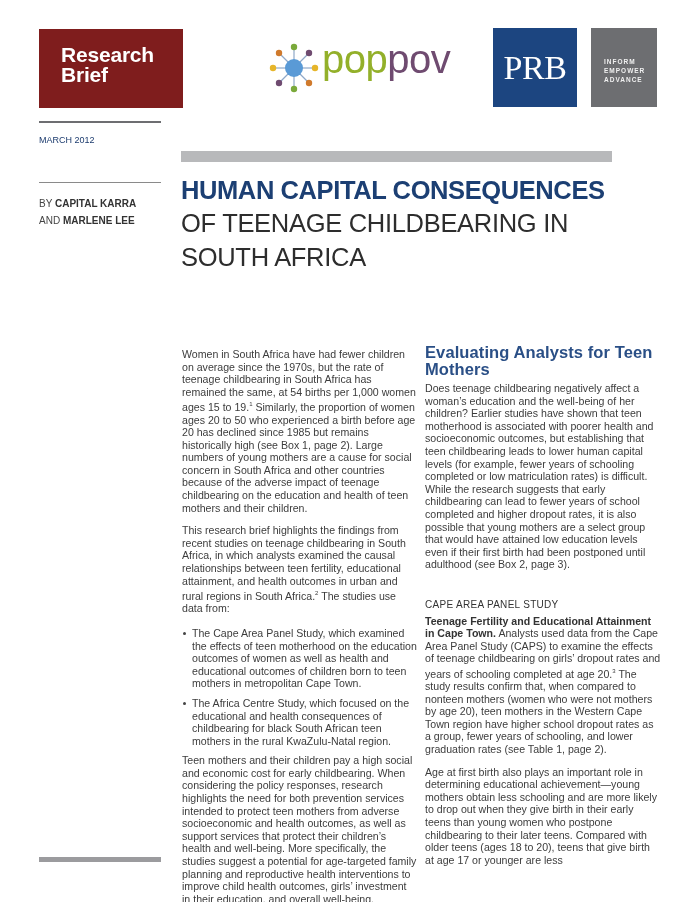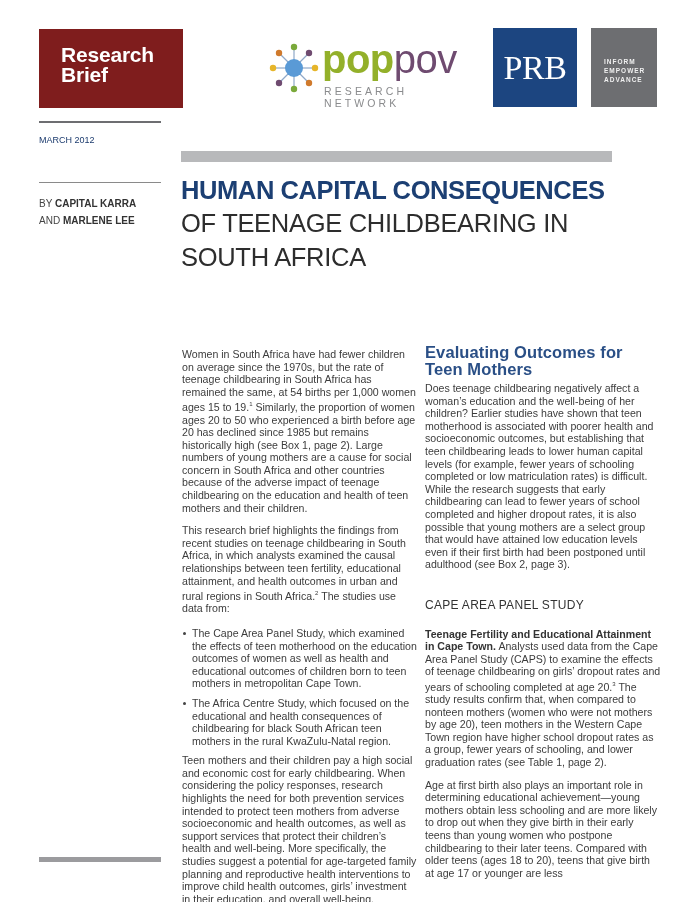--- a/index.html
+++ b/index.html
@@ -16,21 +16,21 @@
     box-sizing: border-box; padding: 16px 0 0 22px; letter-spacing: -0.2px;
   }
   .rb-badge span { display: block; }
 
   .poppov { left: 268px; top: 37px; width: 200px; height: 60px; }
   .poppov svg { position: absolute; left: 0; top: 5px; }
   .poppov-word {
     position: absolute; left: 54px; top: 0px; font-size: 40px; line-height: 44px;
     letter-spacing: -0.5px;
   }
-  .poppov-word .pop { color: #93b02a; font-weight: bold; margin-top: 40px; }
+  .poppov-word .pop { color: #93b02a; font-weight: normal; margin-top: 40px; }
   .poppov-word .pov { color: #6f4b70; font-weight: normal; }
   .poppov-sub {
     position: absolute; left: 56px; top: 48px; font-size: 10.5px; letter-spacing: 3.1px; color: #8a8b8d;
   }
 
   .prb-blue {
     left: 493px; top: 28px; width: 84px; height: 79px; background: #1c4580; color: #fff;
     font-family: "Liberation Serif", serif; font-size: 34px; text-align: center; line-height: 79px;
     letter-spacing: -0.5px;
   }
@@ -71,21 +71,21 @@
   .bullets li { position: relative; padding-left: 10px; margin-bottom: 7px; }
   .bullets li::before {
     content: ""; position: absolute; left: 1px; top: 5px; width: 3px; height: 3px;
     border-radius: 50%; background: #444;
   }
   .sec-heading {
     font-size: 16.5px; line-height: 17px; font-weight: bold; color: #2a4f86; margin: 0 0 4px 0;
     letter-spacing: 0.1px;
   }
   .subsec {
-    font-size: 12px; letter-spacing: 0.3px; color: #333; margin: 28px 0 16px 0;
+    font-size: 10px; letter-spacing: 0.3px; color: #333; margin: 28px 0 3px 0;
   }
   .col .lead { font-weight: bold; color: #333; }
 </style>
 </head>
 <body>
 
 <div class="abs rb-badge">
   <span>Research</span>
   <span>Brief</span>
 </div>
@@ -106,21 +106,20 @@
     <circle cx="26" cy="5" r="3.2" fill="#7aa93a"></circle>
     <circle cx="26" cy="47" r="3.2" fill="#7aa93a"></circle>
     <circle cx="5" cy="26" r="3.2" fill="#e6b52a"></circle>
     <circle cx="47" cy="26" r="3.2" fill="#e6b52a"></circle>
     <circle cx="11" cy="11" r="3.2" fill="#d07a2c"></circle>
     <circle cx="41" cy="11" r="3.2" fill="#6f4b70"></circle>
     <circle cx="11" cy="41" r="3.2" fill="#6f4b70"></circle>
     <circle cx="41" cy="41" r="3.2" fill="#d07a2c"></circle>
   </svg>
   <div class="poppov-word"><span class="pop">pop</span><span class="pov">pov</span></div>
-  <div class="poppov-sub">RESEARCH NETWORK</div>
 </div>
 
 <div class="abs prb-blue">PRB</div>
 <div class="abs prb-grey">
   <span>INFORM</span>
   <span>EMPOWER</span>
   <span>ADVANCE</span>
 </div>
 
 <div class="abs rule-top"></div>
@@ -141,18 +140,18 @@
   <p><span>Women in South Africa have had fewer children on average since the 1970s, but the rate of teenage childbearing in South Africa has remained the same, at 54 births per 1,000 women ages 15 to 19.</span><sup>1</sup><span> Similarly, the proportion of women ages 20 to 50 who experienced a birth before age 20 has declined since 1985 but remains historically high (see Box 1, page 2). Large numbers of young mothers are a cause for social concern in South Africa and other countries because of the adverse impact of teenage childbearing on the education and health of teen mothers and their children.</span></p>
   <p><span>This research brief highlights the findings from recent studies on teenage childbearing in South Africa, in which analysts examined the causal relationships between teen fertility, educational attainment, and health outcomes in urban and rural regions in South Africa.</span><sup>2</sup><span> The studies use data from:</span></p>
   <ul class="bullets">
     <li>The Cape Area Panel Study, which examined the effects of teen motherhood on the education outcomes of women as well as health and educational outcomes of children born to teen mothers in metropolitan Cape Town.</li>
     <li>The Africa Centre Study, which focused on the educational and health consequences of childbearing for black South African teen mothers in the rural KwaZulu-Natal region.</li>
   </ul>
   <p>Teen mothers and their children pay a high social and economic cost for early childbearing. When considering the policy responses, research highlights the need for both prevention services intended to protect teen mothers from adverse socioeconomic and health outcomes, as well as support services that protect their children’s health and well-being. More specifically, the studies suggest a potential for age-targeted family planning and reproductive health interventions to improve child health outcomes, girls’ investment in their education, and overall well-being.</p>
 </div>
 
 <div class="abs col col-right">
-  <h2 class="sec-heading">Evaluating Outcomes for Teen Mothers</h2>
+  <h2 class="sec-heading">Evaluating Analysts for Teen Mothers</h2>
   <p>Does teenage childbearing negatively affect a woman’s education and the well-being of her children? Earlier studies have shown that teen motherhood is associated with poorer health and socioeconomic outcomes, but establishing that teen childbearing leads to lower human capital levels (for example, fewer years of schooling completed or low matriculation rates) is difficult. While the research suggests that early childbearing can lead to fewer years of school completed and higher dropout rates, it is also possible that young mothers are a select group that would have attained low education levels even if their first birth had been postponed until adulthood (see Box 2, page 3).</p>
   <div class="subsec">CAPE AREA PANEL STUDY</div>
   <p><span class="lead">Teenage Fertility and Educational Attainment in Cape Town.</span><span> Analysts used data from the Cape Area Panel Study (CAPS) to examine the effects of teenage childbearing on girls’ dropout rates and years of schooling completed at age 20.</span><sup>3</sup><span> The study results confirm that, when compared to nonteen mothers (women who were not mothers by age 20), teen mothers in the Western Cape Town region have higher school dropout rates as a group, fewer years of schooling, and lower graduation rates (see Table 1, page 2).</span></p>
   <p>Age at first birth also plays an important role in determining educational achievement—young mothers obtain less schooling and are more likely to drop out when they give birth in their early teens than young women who postpone childbearing to their later teens. Compared with older teens (ages 18 to 20), teens that give birth at age 17 or younger are less</p>
 </div>
 
 </body></html>

